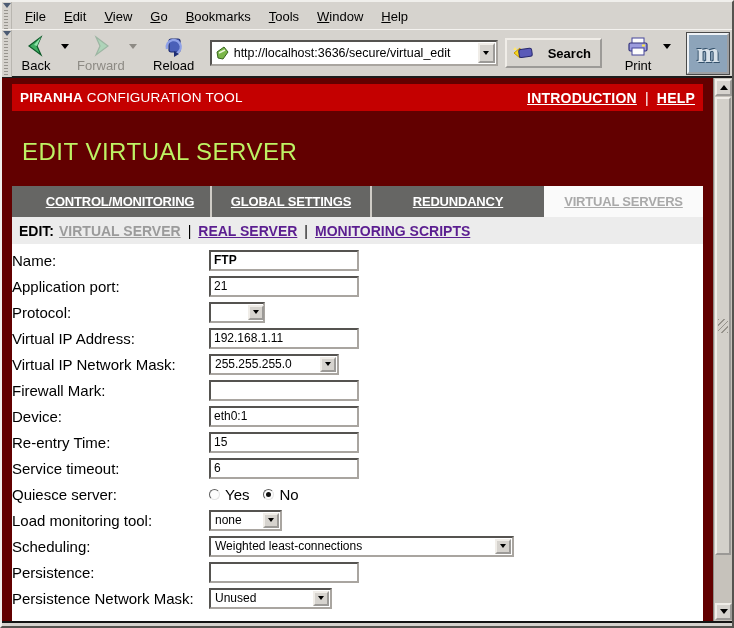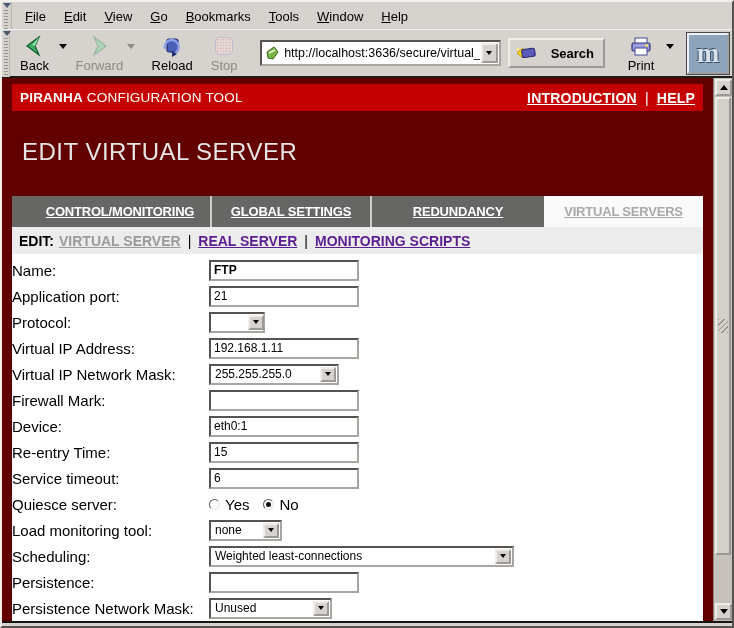--- a/index.html
+++ b/index.html
@@ -88,22 +88,22 @@
     margin-top:6px; height:27px; background:#c40000; color:#fff;
     display:flex; align-items:center; justify-content:space-between; padding:0 8px;
     font-size:13.5px; letter-spacing:.2px;
   }
   .redbar b { font-weight:bold; }
   .hlinks { font-size:14px; font-weight:bold; }
   .hlinks a { color:#fff; text-decoration:underline; cursor:pointer; }
   .hlinks .sep { margin:0 4px; text-decoration:none; font-weight:normal; }
 
   .ptitle {
-    margin:24px 0 27px; padding-left:10px; height:34px; line-height:34px;
-    font-size:24px; color:#e5e5e5; letter-spacing:.5px;
+    margin:24px 0 17px; padding-left:10px; height:34px; line-height:34px;
+    font-size:24px; color:#bef264; letter-spacing:.5px;
   }
 
   .tabs { display:flex; height:31px; }
   .tab {
     background:#666664; color:#fff; font-size:13px; font-weight:bold; text-decoration:underline;
     display:flex; align-items:center; justify-content:center; letter-spacing:-.2px; cursor:pointer;
   }
   .tab:nth-child(1) { width:200px; border-right:2px solid #cfccc6;padding-left:18px; }
   .tab:nth-child(2) { width:160px; border-right:2px solid #cfccc6; }
   .tab:nth-child(3) { width:172px; }
@@ -224,28 +224,20 @@
       <span class="ticon">
         <svg class="icon-svg" width="24" height="22" viewBox="0 0 24 22">
           <rect x="7" y="4" width="11" height="13" rx="2" fill="#4a5fb8" stroke="#1d2d73" stroke-width="1.2"></rect>
           <path d="M5,14 A7,7 0 1 1 12,19" fill="none" stroke="#8fa1e8" stroke-width="2.4"></path>
           <polygon points="12,22 12,16 17,19" fill="#1d2d73"></polygon>
         </svg>
       </span>
       <span>Reload</span>
     </div>
 
-    <div class="tbtn disabled" style="margin-left:4px;">
-      <span class="ticon">
-        <span style="display:block;width:18px;height:18px;border-radius:4px;opacity:.55;
-          background:radial-gradient(#e08a8a 32%,transparent 33%) 0 0/3px 3px,#efd9d9;
-          border:1px solid #b9a9c9;"></span>
-      </span>
-      <span>Stop</span>
-    </div>
 
     <div class="urlbox">
       <span style="flex:none;display:flex;">
         <svg class="icon-svg" width="15" height="15" viewBox="0 0 15 15">
           <polygon points="2,6 9,1 13,6 8,13 3,12" fill="#7ab648" stroke="#38651d" stroke-width="1"></polygon>
           <polyline points="4,7 10,4" stroke="#e8f5d8" stroke-width="1.4" fill="none"></polyline>
         </svg>
       </span>
       <input class="urlinput" value="http://localhost:3636/secure/virtual_edit" style="">
       <span class="url-drop">

